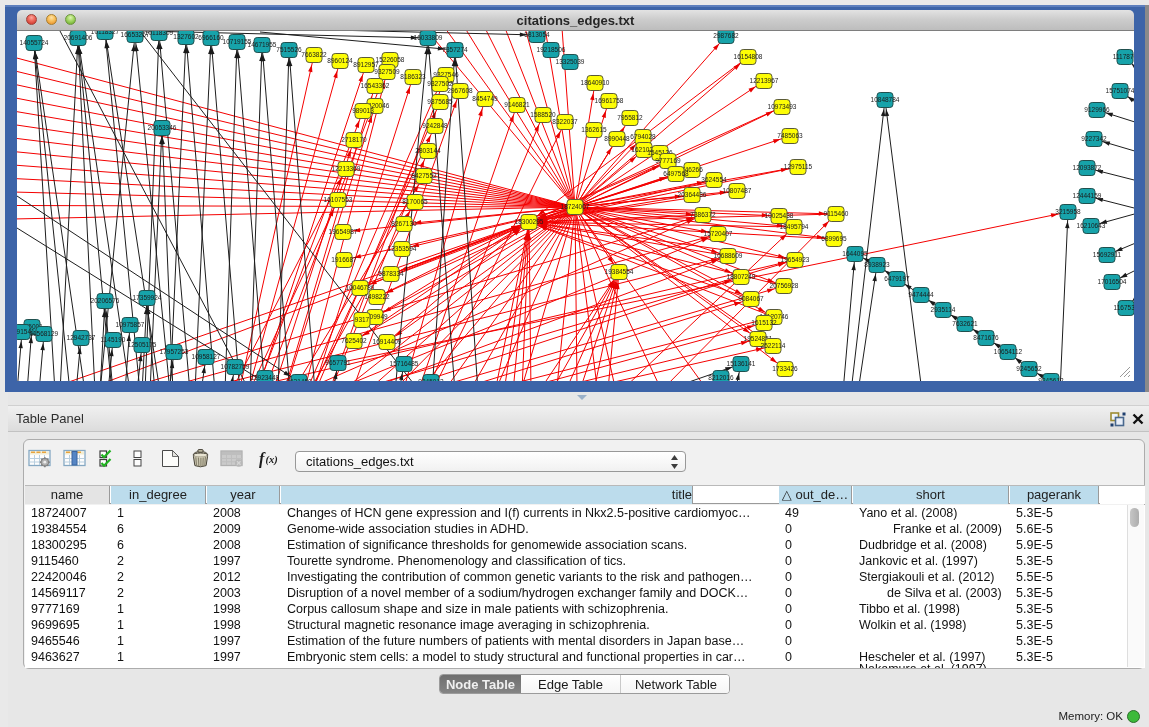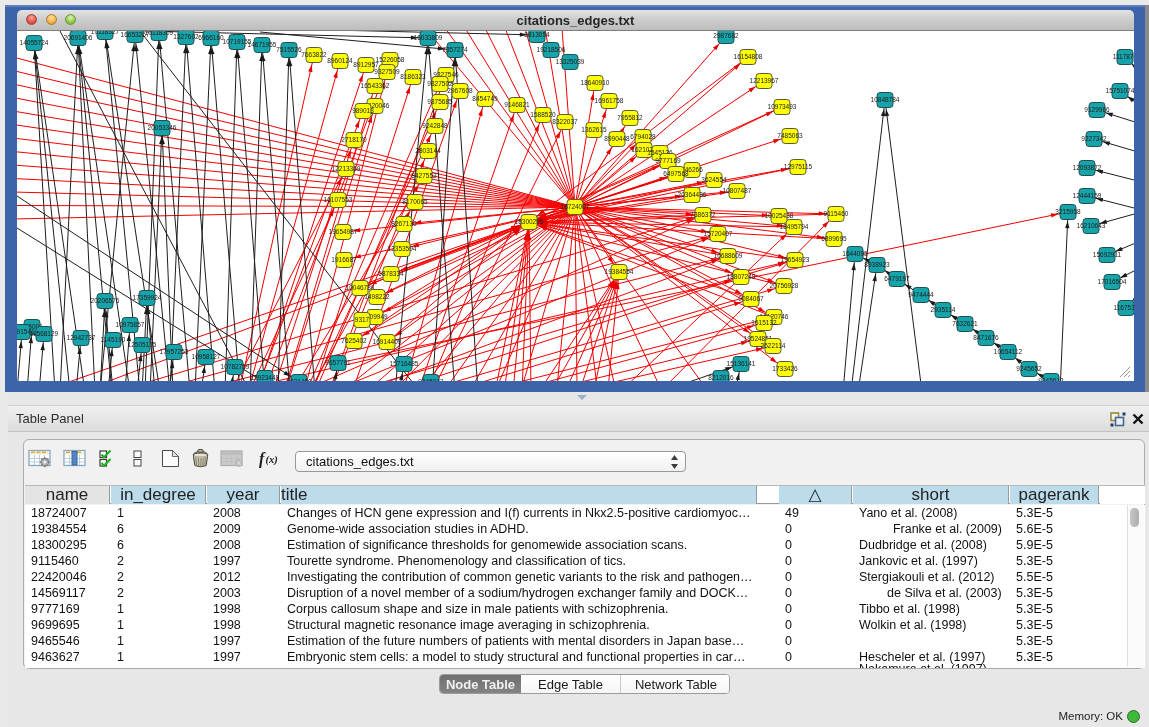--- a/index.html
+++ b/index.html
@@ -828,25 +828,25 @@
 
   <div class="abs" style="left:287px;top:59px;width:391px;height:21px;background:linear-gradient(#ffffff,#f1f1f1);border:1px solid #989898;border-radius:4px;font-size:13px;line-height:19px;color:#111;">
     <span style="padding-left:10px;">citations_edges.txt</span>
     <svg class="abs" style="right:6px;top:2px;" width="9" height="16">
         <path d="M4.5 1 L8 6 H1 Z" fill="#3c3c3c"></path>
         <path d="M4.5 15 L1 10 H8 Z" fill="#3c3c3c"></path>
       </svg>
   </div>
 
   <div class="abs" style="left:17px;top:93px;width:1120px;height:19px;background:#ffffff;border-top:1px solid #b9b9b9;"></div>
-  <div class="abs" style="left:17px;top:94px;width:1075px;height:18px;font-size:17px;color:#222;border-bottom:1px solid #9a9a9a;">
+  <div class="abs" style="left:17px;top:94px;width:1075px;height:18px;font-size:13px;color:#222;border-bottom:1px solid #9a9a9a;">
       <div style="position:absolute;left:0px;top:0;width:85px;height:18px;background:#e4e4e4;border-right:1px solid #9a9a9a;text-align:center;line-height:18px;">name</div>
       <div style="position:absolute;left:86px;top:0;width:95px;height:18px;background:#bcdcec;border-right:1px solid #9a9a9a;text-align:center;line-height:18px;">in_degree</div>
       <div style="position:absolute;left:182px;top:0;width:73px;height:18px;background:#bcdcec;border-right:1px solid #9a9a9a;text-align:center;line-height:18px;">year</div>
-      <div style="position:absolute;left:256px;top:0;width:476px;height:18px;background:#bcdcec;border-right:1px solid #9a9a9a;text-align:left;line-height:18px;">title</div>
+      <div style="position:absolute;left:256px;top:0;width:412px;height:18px;background:#bcdcec;border-right:1px solid #9a9a9a;text-align:right;line-height:18px;">title</div>
       <div style="position:absolute;left:754px;top:0;width:73px;height:18px;background:#bcdcec;border-right:1px solid #9a9a9a;text-align:center;line-height:18px;">△ out_de…</div>
       <div style="position:absolute;left:828px;top:0;width:156px;height:18px;background:#bcdcec;border-right:1px solid #9a9a9a;text-align:center;line-height:18px;">short</div>
       <div style="position:absolute;left:985px;top:0;width:89px;height:18px;background:#bcdcec;border-right:1px solid #9a9a9a;text-align:center;line-height:18px;">pagerank</div>
     </div>
 
   <div class="abs" style="left:17px;top:113px;width:1120px;height:163px;background:#fff;overflow:hidden;"></div>
   <div class="abs" style="left:17px;top:113px;width:1075px;height:163px;overflow:hidden;font-size:12.5px;color:#111;">
 <div style="position:absolute;left:0;top:0px;width:1075px;height:16px;line-height:16px;">
         <div style="position:absolute;left:0px;width:78px;top:0;padding-left:6px;overflow:hidden;white-space:nowrap;">18724007</div>
         <div style="position:absolute;left:86px;width:88px;top:0;padding-left:6px;overflow:hidden;white-space:nowrap;">1</div>

